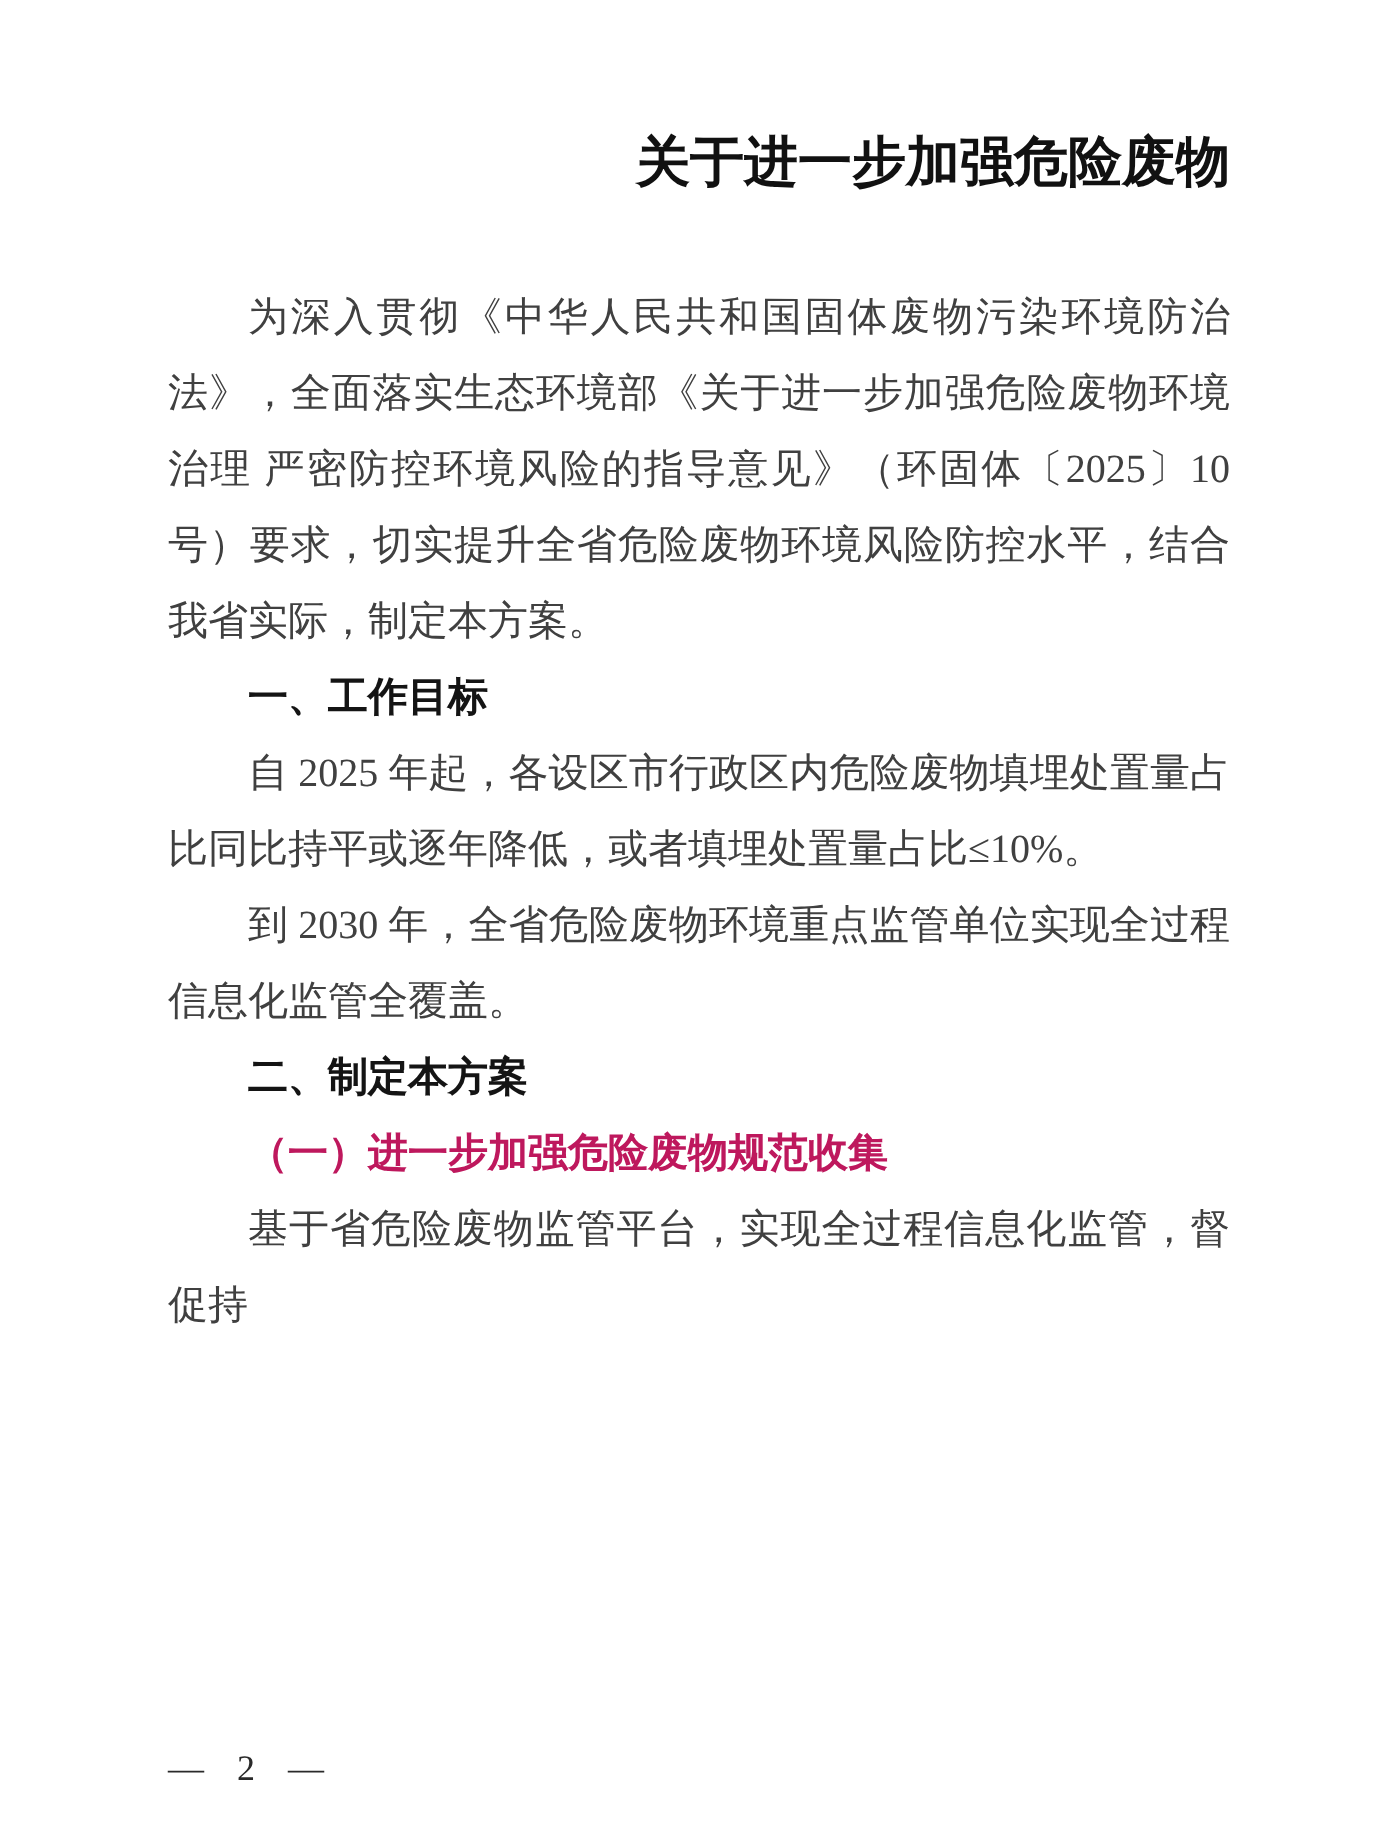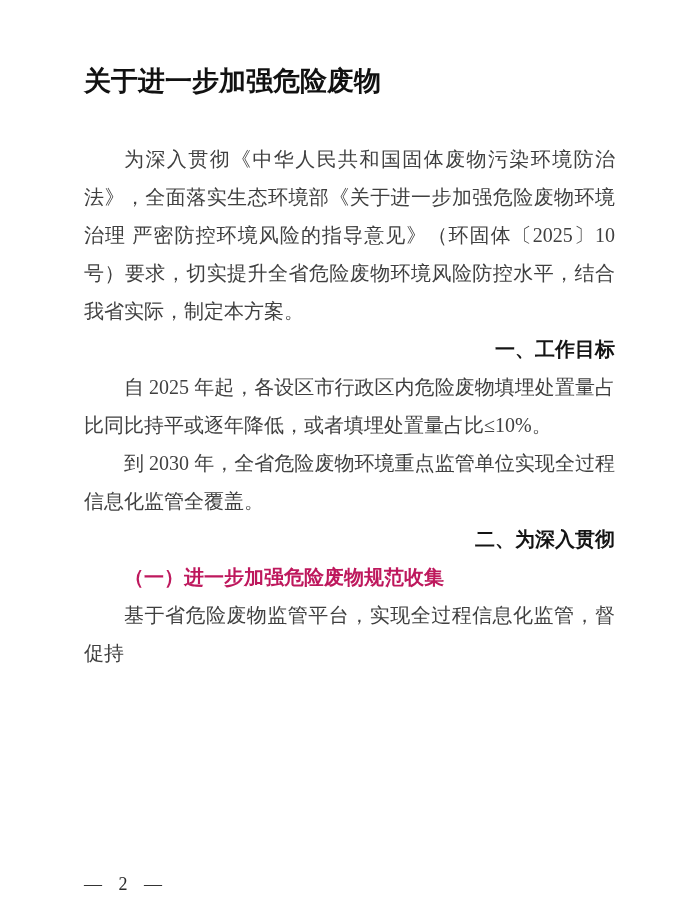--- a/index.html
+++ b/index.html
@@ -20,21 +20,21 @@
     position: absolute;
     left: 84px;
     top: 60px;
     width: 531px;
   }
   .doc-title {
     font-family: "Liberation Serif", "DejaVu Serif", serif;
     font-weight: bold;
     font-size: 27px;
     line-height: 42px;
-    text-align: left;
+    text-align: right;
     color: #111111;
     margin: 0 0 38px 0;
   }
   .doc-title .title-line {
     display: block;
   }
   .para {
     font-family: "Liberation Serif", "DejaVu Serif", serif;
     font-size: 20px;
     line-height: 38px;
@@ -45,21 +45,20 @@
     margin: 0;
   }
   .heading-1 {
     font-family: "Liberation Sans", "DejaVu Sans", sans-serif;
     font-weight: bold;
     font-size: 20px;
     line-height: 38px;
     text-indent: 2em;
     color: #141414;
     margin: 0;
-    text-align: right;
   }
   .heading-2 {
     font-family: "Liberation Serif", "DejaVu Serif", serif;
     font-weight: bold;
     font-size: 20px;
     line-height: 38px;
     text-indent: 2em;
     color: #be185d;
     margin: 0;
   }
@@ -80,20 +79,20 @@
   <div class="content">
 
     <h1 class="doc-title">
       <span class="title-line">关于进一步加强危险废物</span>
     </h1>
 
     <p class="para">为深入贯彻《中华人民共和国固体废物污染环境防治法》，全面落实生态环境部《关于进一步加强危险废物环境治理 严密防控环境风险的指导意见》（环固体〔2025〕10 号）要求，切实提升全省危险废物环境风险防控水平，结合我省实际，制定本方案。</p>
     <p class="heading-1">一、工作目标</p>
     <p class="para">自 2025 年起，各设区市行政区内危险废物填埋处置量占比同比持平或逐年降低，或者填埋处置量占比≤10%。</p>
     <p class="para">到 2030 年，全省危险废物环境重点监管单位实现全过程信息化监管全覆盖。</p>
-    <p class="heading-1">二、为深入贯彻</p>
+    <p class="heading-1">二、制定本方案</p>
     <p class="heading-2">（一）进一步加强危险废物规范收集</p>
     <p class="para">基于省危险废物监管平台，实现全过程信息化监管，督促持</p>
 
   </div>
 
   <div class="page-footer">— 2 —</div>
 </div>
 
 </body></html>

